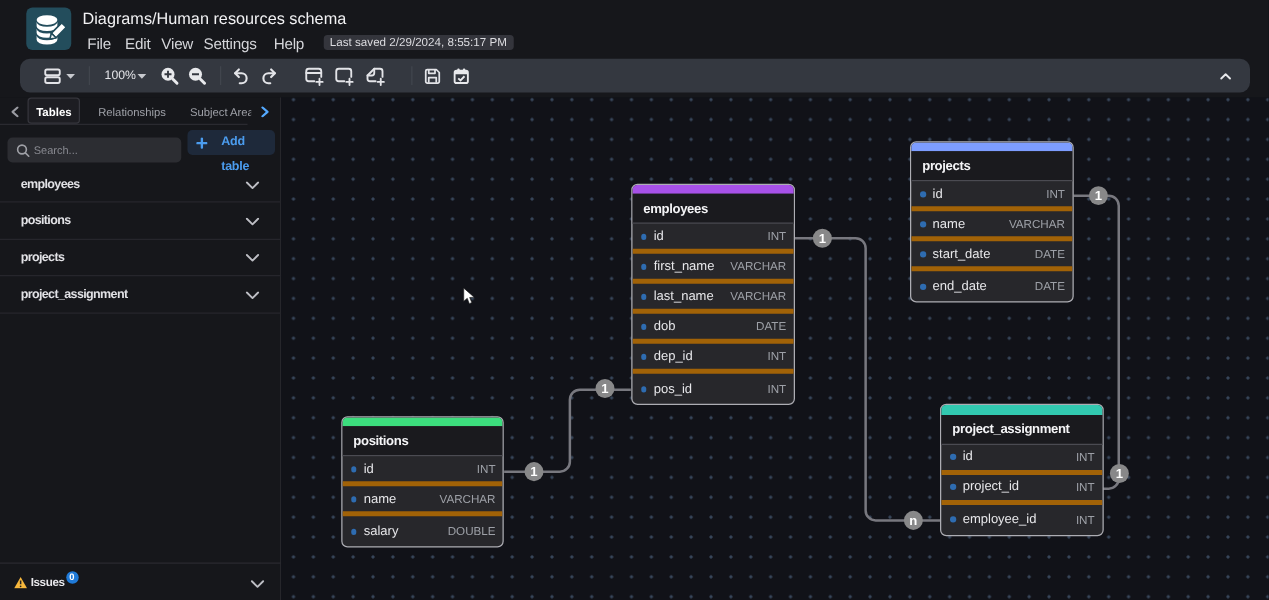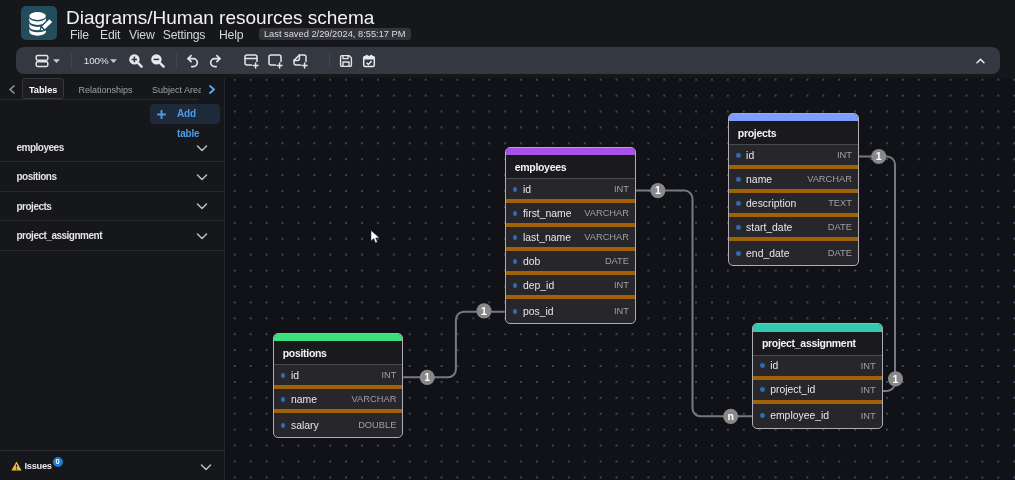--- a/index.html
+++ b/index.html
@@ -2,21 +2,21 @@
 <html><head>
 <meta charset="utf-8">
 <style>
 *{margin:0;padding:0;box-sizing:border-box}
 html,body{width:1015px;height:480px;overflow:hidden;background:#111218;font-family:"Liberation Sans",sans-serif}
 #app{position:relative;width:1015px;height:480px}
 .abs{position:absolute}
 
 #header{position:absolute;left:0;top:0;width:1015px;height:78px;background:#16171b}
 #logo{position:absolute;left:21px;top:5.5px;width:35.5px;height:34px;border-radius:5px;background:#234d5c}
-#title{position:absolute;left:66px;top:6.5px;font-size:19px;color:#f2f2f4}
+#title{position:absolute;left:66px;top:6.5px;font-size:13px;color:#f2f2f4}
 .menuitem{position:absolute;top:27.5px;font-size:12.2px;color:#d4d5d9;letter-spacing:-.2px}
 #lastsaved{position:absolute;left:258.6px;top:28.2px;height:12.3px;border-radius:3px;background:#34353c;color:#dcdce0;font-size:9.3px;font-weight:normal;line-height:12.3px;padding:0 5.3px}
 
 #toolbar{position:absolute;left:16px;top:47px;width:984px;height:27px;border-radius:8px;background:#343840}
 .ticon{position:absolute;top:0;height:27px;display:flex;align-items:center;justify-content:center}
 #zoomtext{position:absolute;left:67.7px;top:0;height:27px;line-height:27px;font-size:9.8px;color:#e3e4e8}
 .tdiv{position:absolute;top:6px;width:1px;height:15px;background:#565a62;opacity:.4}
 
 #sidebar{position:absolute;left:0;top:78px;width:225px;height:402px;background:#16171b;border-right:1px solid #26262b}
 #tabbar{position:absolute;left:0;top:0;width:198px;height:22px;border-bottom:1px solid #2a2a30}
@@ -172,20 +172,26 @@
   <div id="sidebar">
     <div id="tabbar">
       <svg class="abs" style="left:8px;top:7px" width="8" height="9" viewBox="0 0 8 9" fill="none" stroke="#9a9ba2" stroke-width="1.6" stroke-linecap="round" stroke-linejoin="round">
           <path d="M6 1 L2 4.5 L6 8"></path>
         </svg>
       <div id="tabactive">Tables</div>
       <div class="tabtxt" style="left:78.6px">Relationships</div>
       <div class="tabtxt" style="left:152px;width:49px;overflow:hidden;white-space:nowrap">Subject Areas</div>
       <svg class="abs" style="left:208px;top:7px" width="8" height="9" viewBox="0 0 8 9" fill="none" stroke="#54a9ff" stroke-width="1.8" stroke-linecap="round" stroke-linejoin="round">
           <path d="M2 1 L6 4.5 L2 8"></path>
+        </svg>
+    </div>
+    <div id="searchbox">Search...
+      <svg class="abs" style="left:7px;top:4.5px" width="11" height="11" viewBox="0 0 11 11" fill="none" stroke="#9fa0a6" stroke-width="1.3">
+          <circle cx="4.6" cy="4.6" r="3.5"></circle>
+          <path d="M7.3 7.3 L10 10" stroke-linecap="round"></path>
         </svg>
     </div>
     <div id="addtable"><svg class="abs" style="left:7px;top:5.5px" width="9" height="9" viewBox="0 0 9 9" stroke="#4b9cee" stroke-width="1.9" stroke-linecap="round">
           <path d="M4.5 0.8 V8.2 M0.8 4.5 H8.2"></path>
         </svg>Add table</div>
     <div class="litem" style="top:55px">employees</div>
     <div class="litem" style="top:84.4px">positions</div>
     <div class="litem" style="top:113.8px">projects</div>
     <div class="litem" style="top:143.2px">project_assignment</div>
     <svg class="abs" style="left:196px;top:66.5px" width="12" height="7" viewBox="0 0 12 7" fill="none" stroke="#bdbec4" stroke-width="1.5" stroke-linecap="round" stroke-linejoin="round">
@@ -281,25 +287,20 @@
           <span class="fname">id</span>
           <span class="ftype">INT</span>
         </div>
       <div class="crow">
           <span class="dot"></span>
           <span class="fname">name</span>
           <span class="ftype">VARCHAR</span>
         </div>
       <div class="crow">
           <span class="dot"></span>
-          <span class="fname">description</span>
-          <span class="ftype">TEXT</span>
-        </div>
-      <div class="crow">
-          <span class="dot"></span>
           <span class="fname">start_date</span>
           <span class="ftype">DATE</span>
         </div>
       <div class="crow">
           <span class="dot"></span>
           <span class="fname">end_date</span>
           <span class="ftype">DATE</span>
         </div>
     </div>
 

